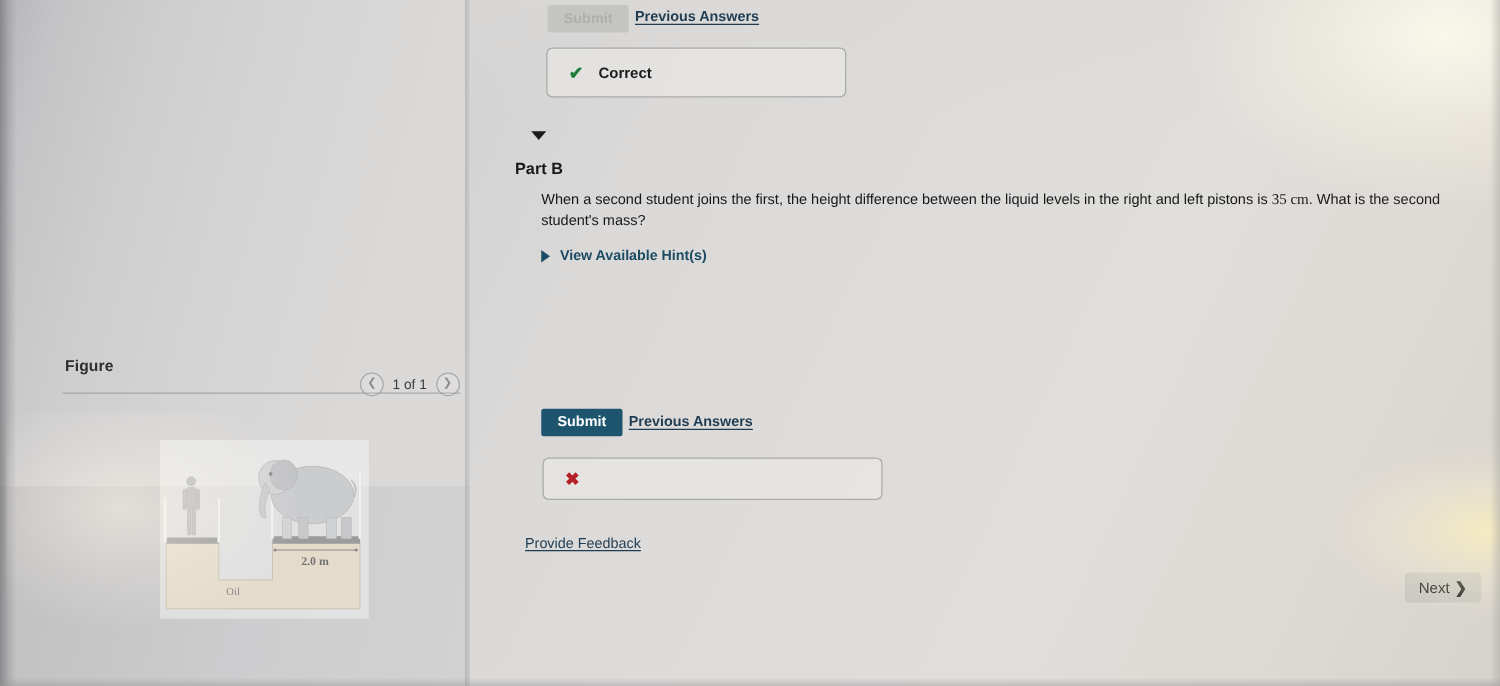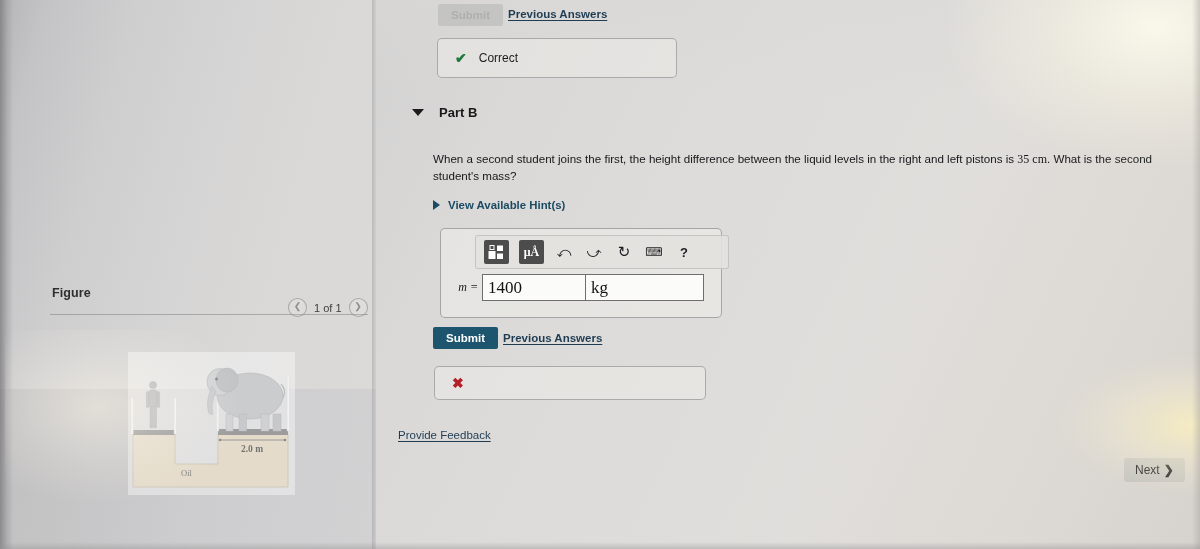--- a/index.html
+++ b/index.html
@@ -97,25 +97,25 @@
     text-decoration: underline; text-underline-offset: 2px;
   }
   .result-banner {
     position: absolute;
     border: 1px solid rgba(150,149,150,0.75);
     border-radius: 5px;
     background: rgba(236,235,232,0.55);
     display: flex; align-items: center;
   }
   .banner-icon { font-size: 14px; font-weight: bold; margin: 0 12px 0 17px; }
-  .banner-text { font-size: 12px; font-weight: normal; color: #1d1d1f; }
+  .banner-text { font-size: 12px; font-weight: bold; color: #1d1d1f; }
 
   #part-b-row {
     position: absolute; left: 412px; top: 105px;
-    display: flex; align-items: center; gap: 15px;
+    display: flex; align-items: center; gap: 15px; flex-direction: column;
   }
   #part-b-caret {
     width: 0; height: 0;
     border-left: 6px solid transparent; border-right: 6px solid transparent;
     border-top: 7px solid #1b1b1d;
   }
   #part-b-title { font-size: 13px; font-weight: bold; color: #18181a; }
 
   #question-text {
     position: absolute; left: 433px; top: 151px; width: 768px;
@@ -186,21 +186,21 @@
   #submit-btn {
     position: absolute; left: 433px; top: 327px;
     background: #1d556f; color: #ffffff;
     font-size: 11.5px; font-weight: bold;
     padding: 5px 13px; border-radius: 2px;
   }
   #prev-answers-2 { left: 503px; top: 332px; }
   #incorrect-banner { left: 434px; top: 366px; width: 270px; height: 32px; }
   #correct-banner { left: 437px; top: 38px; width: 238px; height: 38px; }
 
-  #provide-feedback { left: 398px; top: 429px; font-weight: normal; }
+  #provide-feedback { left: 420px; top: 429px; font-weight: normal; }
 
   #next-btn {
     position: absolute; left: 1124px; top: 458px;
     background: rgba(196,195,193,0.92); color: #212123;
     font-size: 12px; padding: 5px 11px; border-radius: 3px;
     display: flex; align-items: center; gap: 4px;
   }
   #next-chevron { font-size: 12px; font-weight: bold; }
 
   #bottom-edge {
@@ -302,44 +302,20 @@
   <div id="question-text">
     <span>When a second student joins the first, the height difference between the liquid levels in the right and left pistons is</span>
     <span class="inline-unit">35 cm</span><span>. What is the second student's mass?</span>
   </div>
 
   <div id="hints-row">
     <div id="hints-caret"></div>
     <div id="hints-label">View Available Hint(s)</div>
   </div>
 
-  <div id="answer-box">
-    <div id="answer-toolbar">
-      <div class="tb-dark">
-        <svg width="17" height="15" viewBox="0 0 17 15">
-          <rect x="0.5" y="6" width="7" height="8" fill="#fff"></rect>
-          <rect x="9" y="0.5" width="6" height="5.5" fill="#fff"></rect>
-          <rect x="9" y="8.5" width="6" height="5.5" fill="#fff"></rect>
-          <rect x="2" y="0.5" width="4" height="4" fill="none" stroke="#fff" stroke-width="1"></rect>
-        </svg>
-      </div>
-      <div class="tb-dark" style="font-family:'Liberation Serif',serif;font-size:12px;">μÅ</div>
-      <div class="tb-plain">⤺</div>
-      <div class="tb-plain">⤻</div>
-      <div class="tb-plain" style="font-size:15px;">↻</div>
-      <div class="tb-plain" style="font-size:12px;">⌨</div>
-      <div class="tb-plain" style="font-weight:bold;font-size:13px;">?</div>
-    </div>
-
-    <div id="answer-row">
-      <div id="m-label">m =</div>
-      <div class="ans-field" id="ans-value">1400</div>
-      <div class="ans-field" id="ans-unit">kg</div>
-    </div>
-  </div>
 
   <div id="submit-btn">Submit</div>
   <div class="link-underline" id="prev-answers-2">Previous Answers</div>
 
   <div class="result-banner" id="incorrect-banner">
     <span class="banner-icon" style="color:#b32027;">✖</span>
   </div>
 
   <div class="link-underline" id="provide-feedback">Provide Feedback</div>
 

